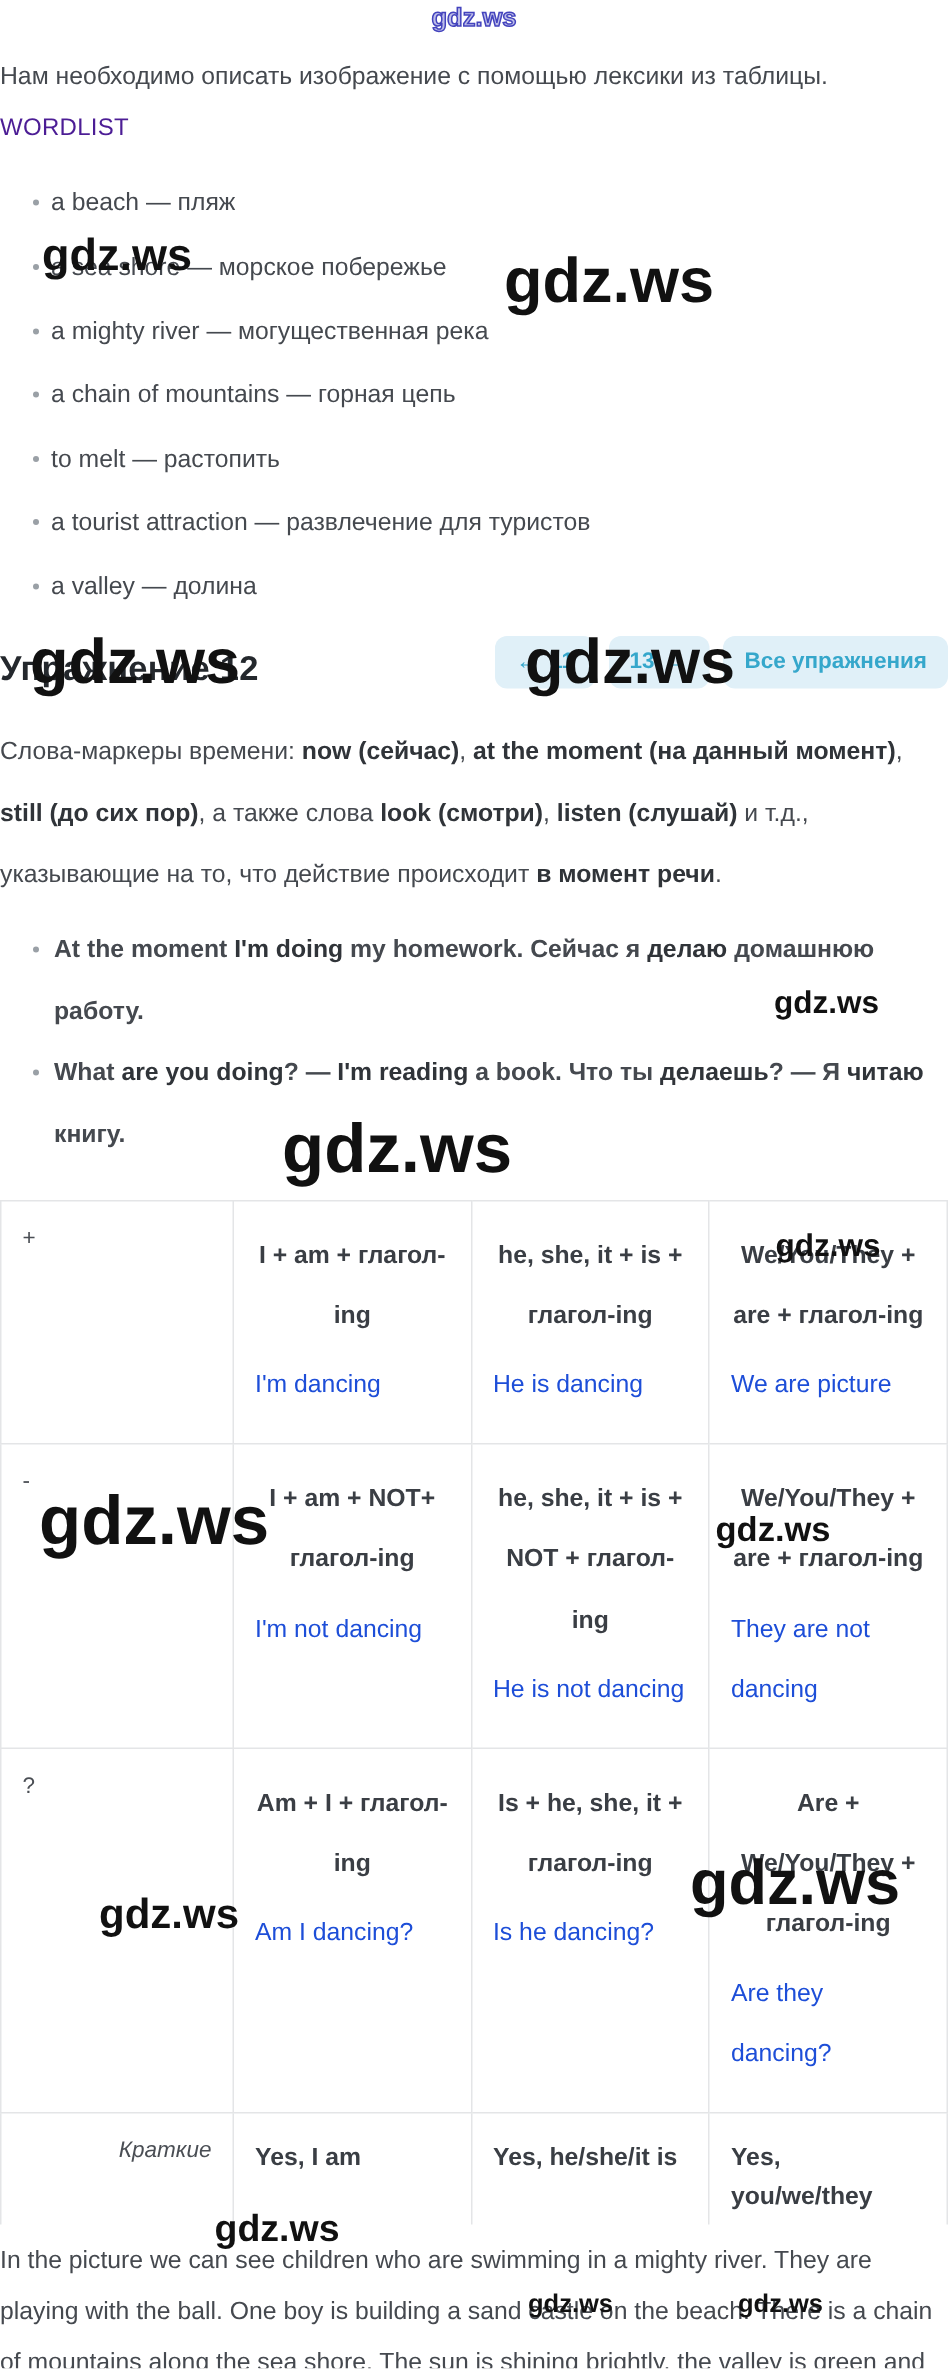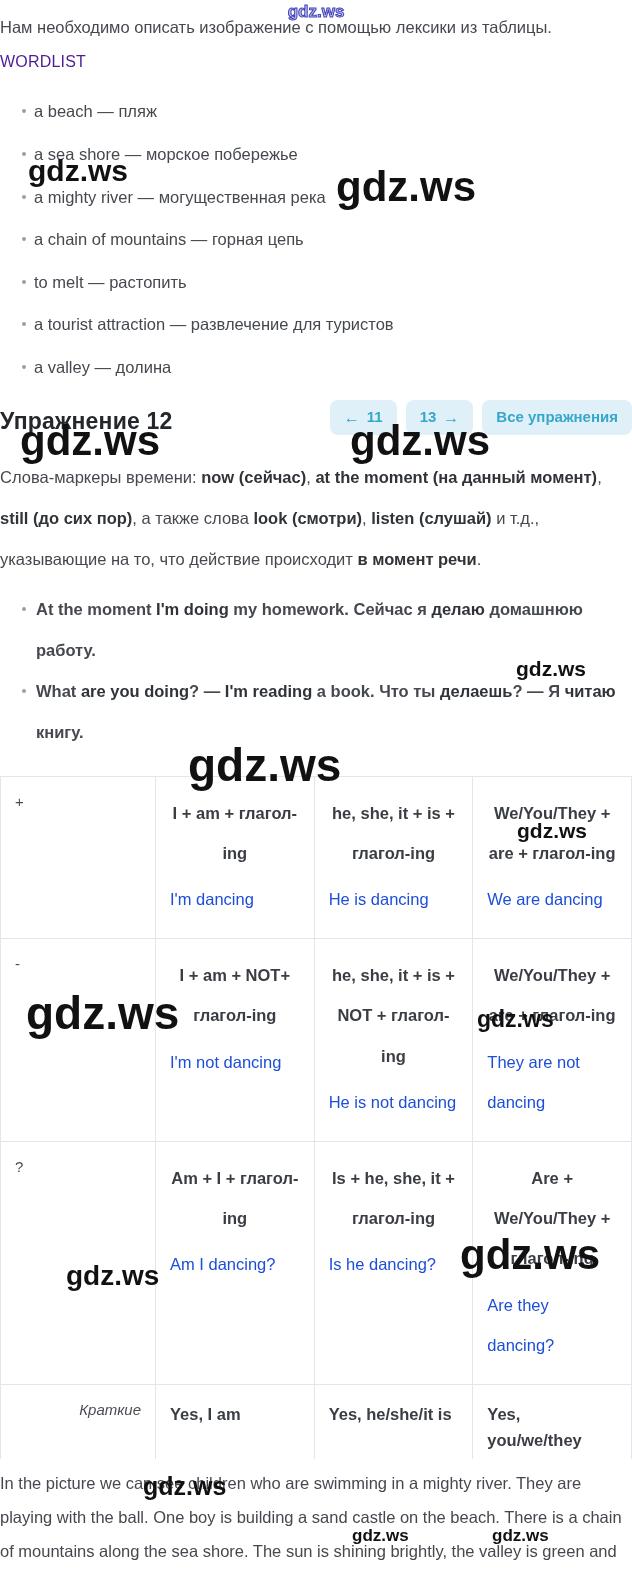--- a/index.html
+++ b/index.html
@@ -25,21 +25,21 @@
     z-index: 5;
     pointer-events: none;
   }
   .wm-outline {
     color: transparent;
     -webkit-text-stroke: 1px #4343bd;
     text-shadow: 0 0 0 rgba(67,67,189,0.35);
     font-weight: 700;
   }
   
-  .intro { margin: 16px 0 0 0; line-height: 1.35; color: #45494f; }
+  .intro { margin: 40px 0 0 0; line-height: 1.35; color: #45494f; }
   .wordlist-title { margin-top: 15px; font-size: 16px; font-weight: 400; color: #4c1d95; letter-spacing: 0.2px; }
   ul.wordlist { list-style: none; margin-top: 30px; }
   ul.wordlist li {
     position: relative;
     padding-left: 34px;
     margin-bottom: 22px;
     line-height: 1.25;
     color: #45494f;
   }
   ul.wordlist li::before {
@@ -180,21 +180,21 @@
       <td>
         <div class="cell-formula">I + am + глагол-ing</div>
         <div class="cell-example">I'm dancing</div>
       </td>
       <td>
         <div class="cell-formula">he, she, it + is + глагол-ing</div>
         <div class="cell-example">He is dancing</div>
       </td>
       <td>
         <div class="cell-formula">We/You/They + are + глагол-ing</div>
-        <div class="cell-example">We are dancing</div>
+        <div class="cell-example">We are picture</div>
       </td>
     </tr>
     <tr>
       <td class="sign-cell">-</td>
       <td>
         <div class="cell-formula">I + am + NOT+ глагол-ing</div>
         <div class="cell-example">I'm not dancing</div>
       </td>
       <td>
         <div class="cell-formula">he, she, it + is + NOT + глагол-ing</div>

